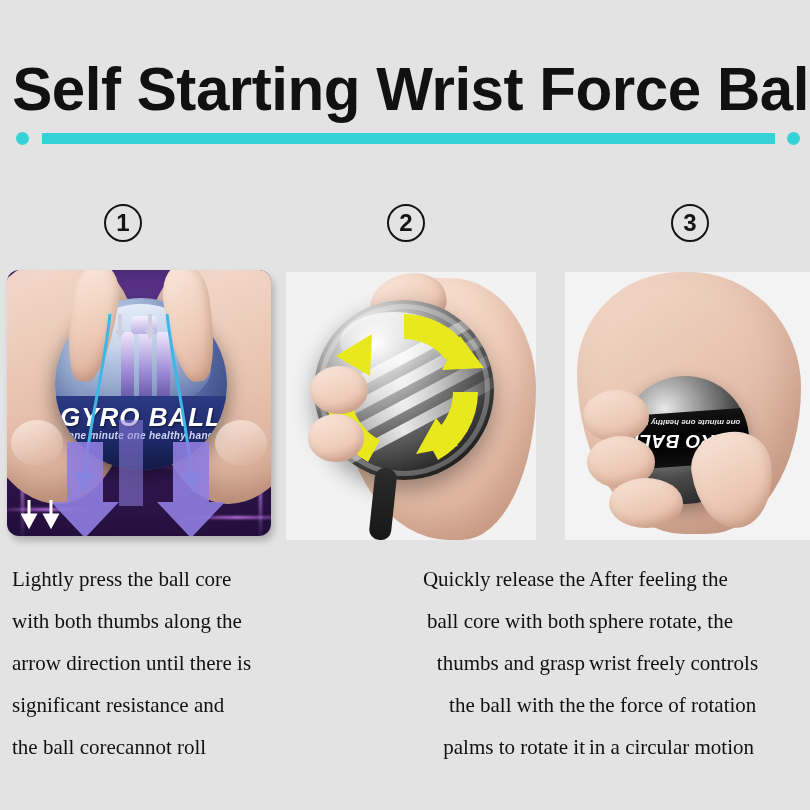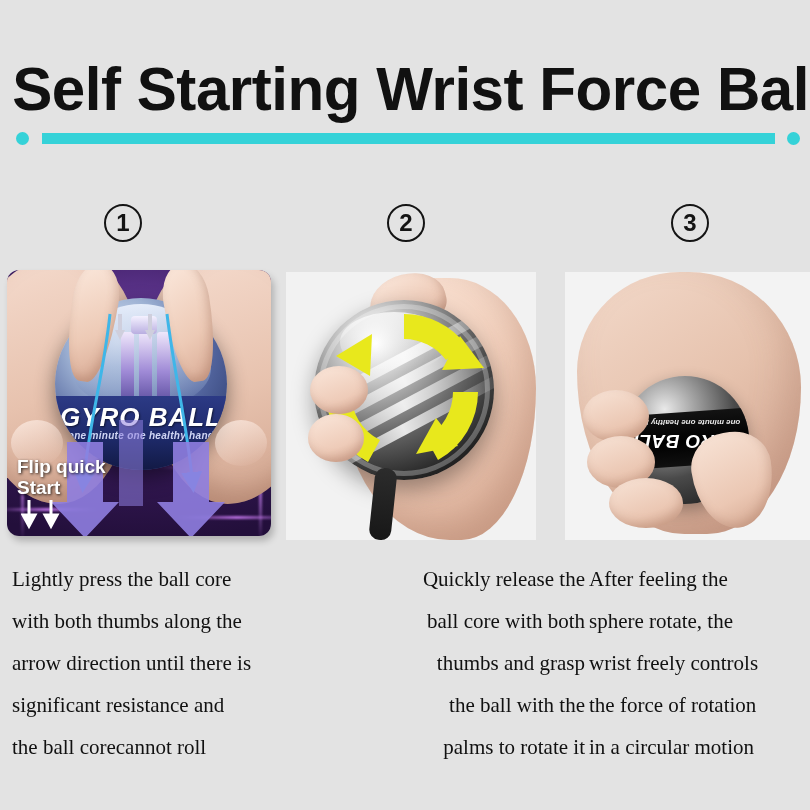--- a/index.html
+++ b/index.html
@@ -460,22 +460,20 @@
     <path d="M103,44 C 96,110 82,150 76,217" fill="none" stroke="#3fb6e8" stroke-width="3" marker-end="url(#p1-tip)"></path>
     <path d="M160,44 C 168,110 180,152 186,217" fill="none" stroke="#3fb6e8" stroke-width="3" marker-end="url(#p1-tip)"></path>
 
     <g fill="#8f7fe0" opacity="0.9">
       <path d="M60,172 L96,172 L96,232 L112,232 L78,268 L44,232 L60,232 Z"></path>
       <path d="M166,172 L202,172 L202,232 L218,232 L184,268 L150,232 L166,232 Z"></path>
     </g>
     <path d="M112,150 L136,150 L136,236 L112,236 Z" fill="#8f7fe0" opacity="0.55"></path>
   </svg>
 
-  <div id="p1-flip-label">Flip quick
-Start</div>
   <svg id="p1-flip-arrows" width="46" height="30" viewBox="0 0 46 30">
     <path d="M8,0 L8,18 M2,15 L8,26 L14,15 Z" stroke="#ffffff" stroke-width="3" fill="#ffffff"></path>
     <path d="M30,0 L30,18 M24,15 L30,26 L36,15 Z" stroke="#ffffff" stroke-width="3" fill="#ffffff"></path>
   </svg>
 </div>
 
 <div class="panel-figure" id="panel-2-figure">
   <div id="p2-bg"></div>
   <div id="p2-hand"></div>
   <div class="p2-finger" id="p2-f-top"></div>

